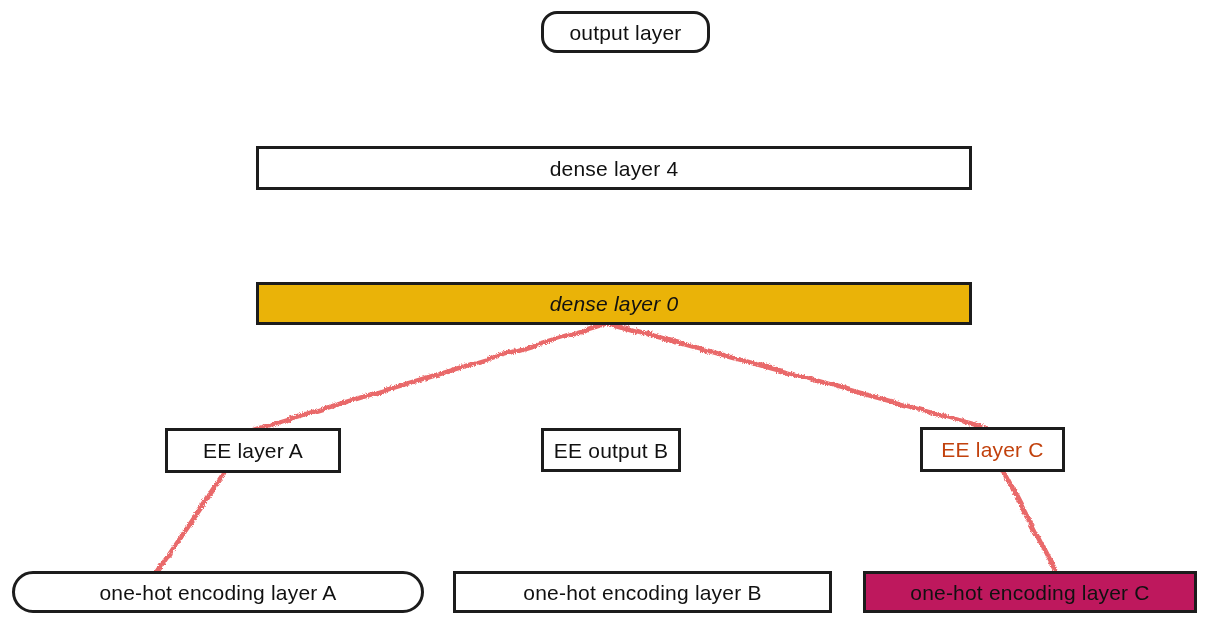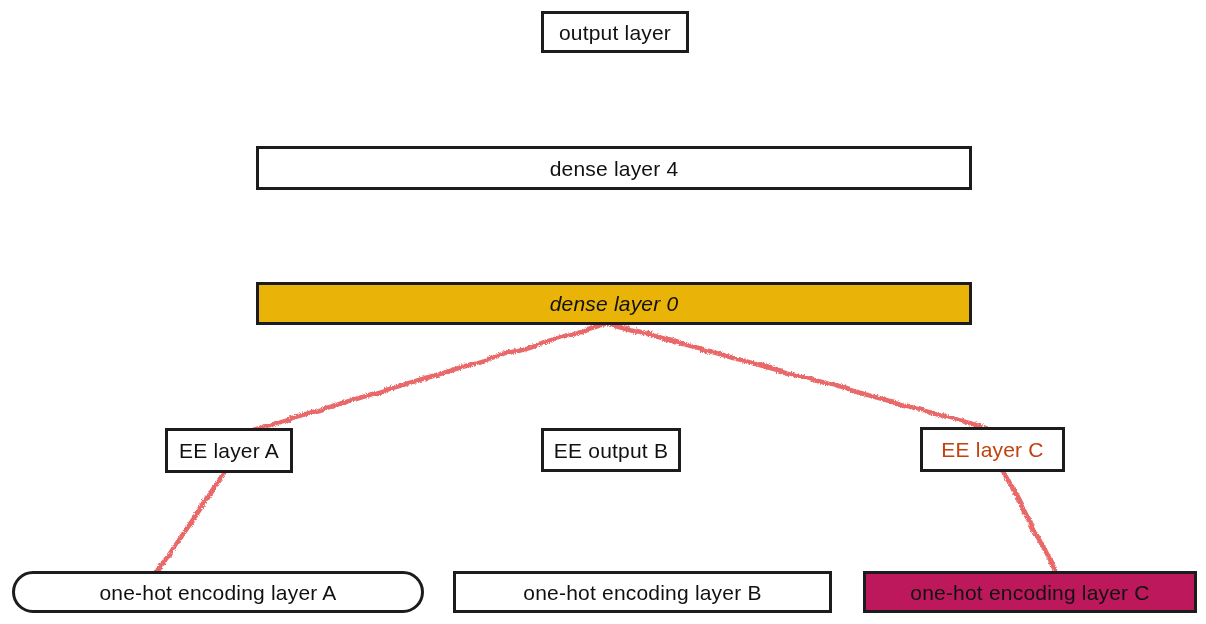--- a/index.html
+++ b/index.html
@@ -58,22 +58,22 @@
         <line x1="609" y1="188" x2="609" y2="285" stroke="#e9696a" stroke-width="4.6" stroke-linecap="round" filter="url(#rough)"></line>
         <line x1="608" y1="323" x2="250" y2="431" stroke="#e9696a" stroke-width="4.6" stroke-linecap="round" filter="url(#rough)"></line>
         <line x1="610" y1="323" x2="610" y2="431" stroke="#e9696a" stroke-width="4.6" stroke-linecap="round" filter="url(#rough)"></line>
         <line x1="608" y1="323" x2="991" y2="429" stroke="#e9696a" stroke-width="4.6" stroke-linecap="round" filter="url(#rough)"></line>
         <line x1="226" y1="471" x2="156" y2="574" stroke="#e9696a" stroke-width="4.6" stroke-linecap="round" filter="url(#rough)"></line>
         <line x1="610" y1="470" x2="610" y2="574" stroke="#e9696a" stroke-width="4.6" stroke-linecap="round" filter="url(#rough)"></line>
         <line x1="1003" y1="470" x2="1057" y2="574" stroke="#e9696a" stroke-width="4.6" stroke-linecap="round" filter="url(#rough)"></line>
       </g>
   </svg>
 
-<div class="node" style="left: 541px; top: 11px; width: 148px; height: 42px; border-color: rgb(28, 28, 28); background: rgb(255, 255, 255); color: rgb(17, 17, 17);">output layer</div>
+<div class="node" style="left: 541px; top: 11px; width: 169px; height: 42px; border-color: rgb(28, 28, 28); background: rgb(255, 255, 255); color: rgb(17, 17, 17); border-radius: 16px;">output layer</div>
     <div class="node" style="left: 256px; top: 146px; width: 716px; height: 44px; border-color: rgb(28, 28, 28); background: rgb(255, 255, 255); color: rgb(17, 17, 17);">dense layer 4</div>
     <div class="node" style="left: 256px; top: 282px; width: 716px; height: 43px; border-color: rgb(28, 28, 28); background: #eab308; color: rgb(17, 17, 17); font-style: italic;">dense layer 0</div>
-    <div class="node" style="left: 165px; top: 428px; width: 128px; height: 45px; border-color: rgb(28, 28, 28); background: rgb(255, 255, 255); color: rgb(17, 17, 17);">EE layer A</div>
+    <div class="node" style="left: 165px; top: 428px; width: 176px; height: 45px; border-color: rgb(28, 28, 28); background: rgb(255, 255, 255); color: rgb(17, 17, 17);">EE layer A</div>
     <div class="node" style="left: 541px; top: 428px; width: 140px; height: 44px; border-color: rgb(28, 28, 28); background: rgb(255, 255, 255); color: rgb(17, 17, 17);">EE output B</div>
     <div class="node" style="left: 920px; top: 427px; width: 145px; height: 45px; border-color: rgb(28, 28, 28); background: rgb(255, 255, 255); color: #c2410c;">EE layer C</div>
     <div class="node" style="left: 12px; top: 571px; width: 412px; height: 42px; border-color: rgb(28, 28, 28); background: rgb(255, 255, 255); color: rgb(17, 17, 17); border-radius: 21px;">one-hot encoding layer A</div>
     <div class="node" style="left: 453px; top: 571px; width: 379px; height: 42px; border-color: rgb(28, 28, 28); background: rgb(255, 255, 255); color: rgb(17, 17, 17);">one-hot encoding layer B</div>
     <div class="node" style="left: 863px; top: 571px; width: 334px; height: 42px; border-color: rgb(28, 28, 28); background: #be185d; color: rgb(17, 17, 17);">one-hot encoding layer C</div>
   </div>
 
 </body></html>

